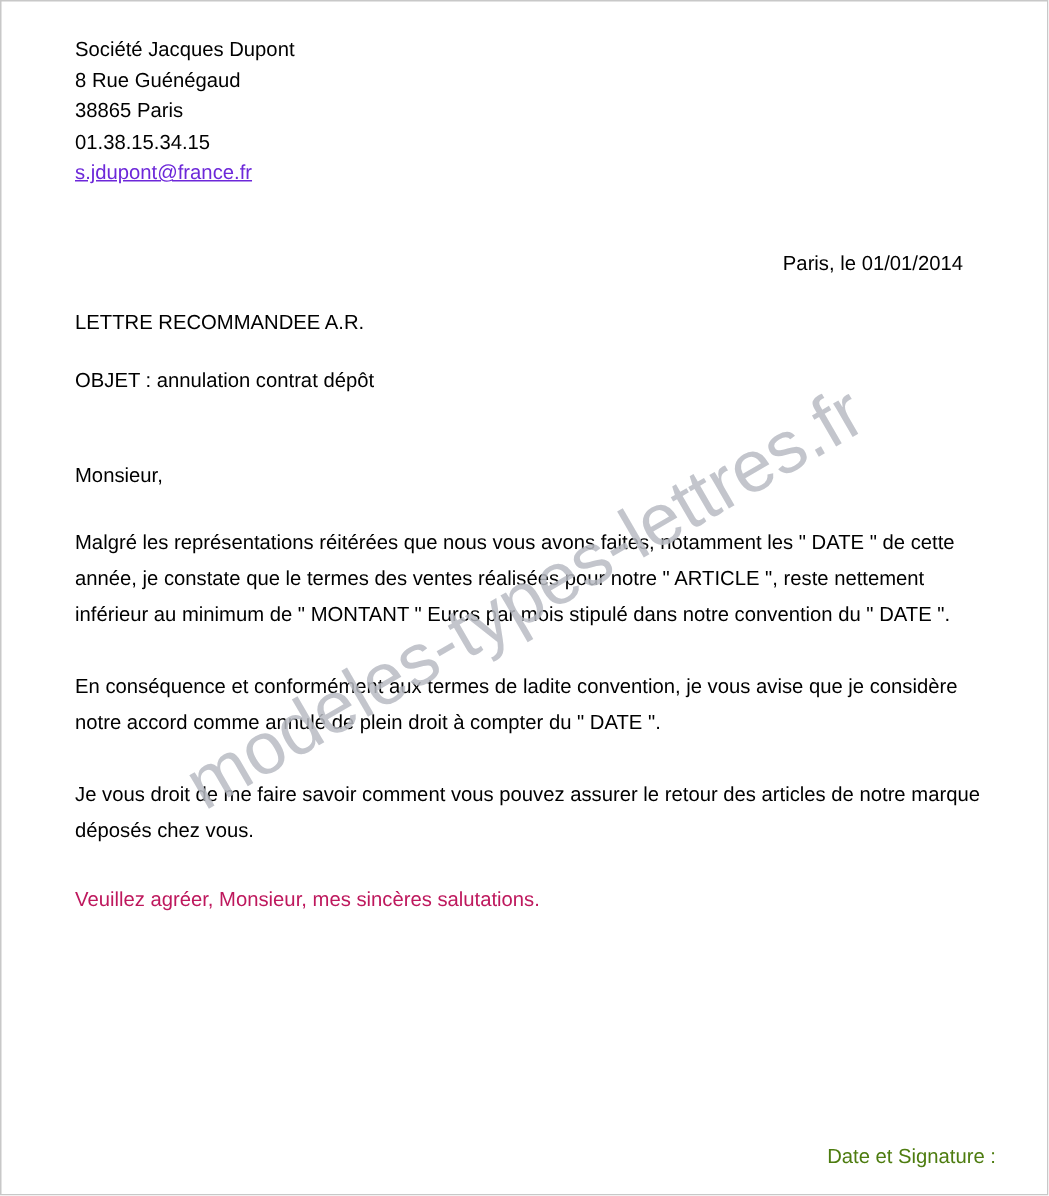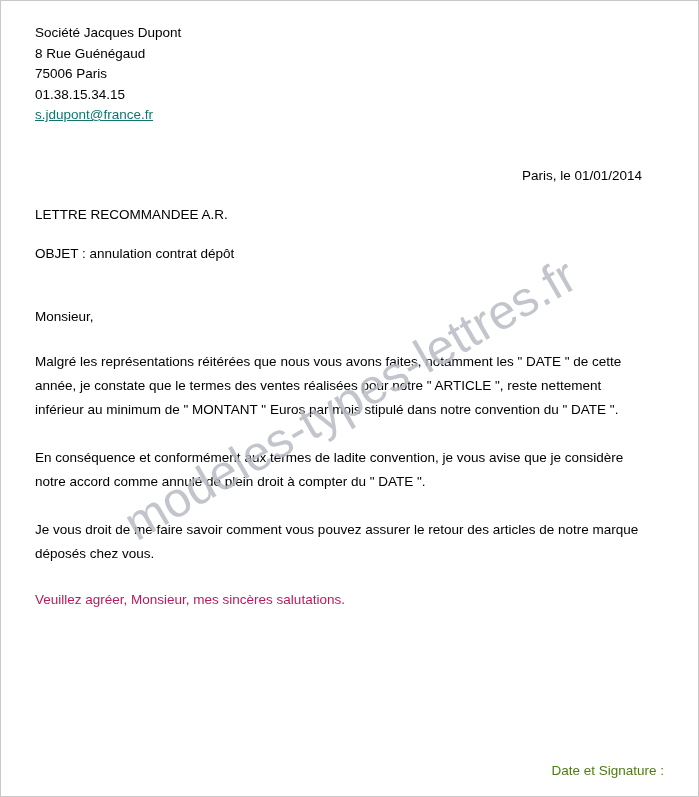--- a/index.html
+++ b/index.html
@@ -15,34 +15,34 @@
     width: 699px;
     height: 797px;
     background: #ffffff;
     border: 1px solid #c8c8c8;
     box-sizing: border-box;
     overflow: hidden;
   }
   .letter {
     position: relative;
     z-index: 2;
-    padding: 22px 34px 0 34px;
+    padding: 22px 34px 0 49px;
     box-sizing: border-box;
     height: 100%;
   }
   .sender {
     font-size: 13.5px;
     line-height: 20.5px;
     color: #000000;
   }
   .sender div {
     white-space: nowrap;
   }
   .sender .email {
-    color: #0f766e;
+    color: #6d28d9;
     text-decoration: underline;
   }
   .date-line {
     margin-top: 42px;
     text-align: right;
     font-size: 13.5px;
     color: #000000;
     padding-right: 22px;
   }
   .reco {
@@ -103,21 +103,21 @@
 
 <div class="page">
 
   <div class="watermark">modeles-types-lettres.fr</div>
 
   <div class="letter">
 
     <div class="sender">
       <div>Société Jacques Dupont</div>
       <div>8 Rue Guénégaud</div>
-      <div>75006 Paris</div>
+      <div>38865 Paris</div>
       <div>01.38.15.34.15</div>
       <div class="email">s.jdupont@france.fr</div>
     </div>
 
     <div class="date-line">Paris, le 01/01/2014</div>
 
     <div class="reco">LETTRE RECOMMANDEE A.R.</div>
 
     <div class="objet">OBJET : annulation contrat dépôt</div>
 

